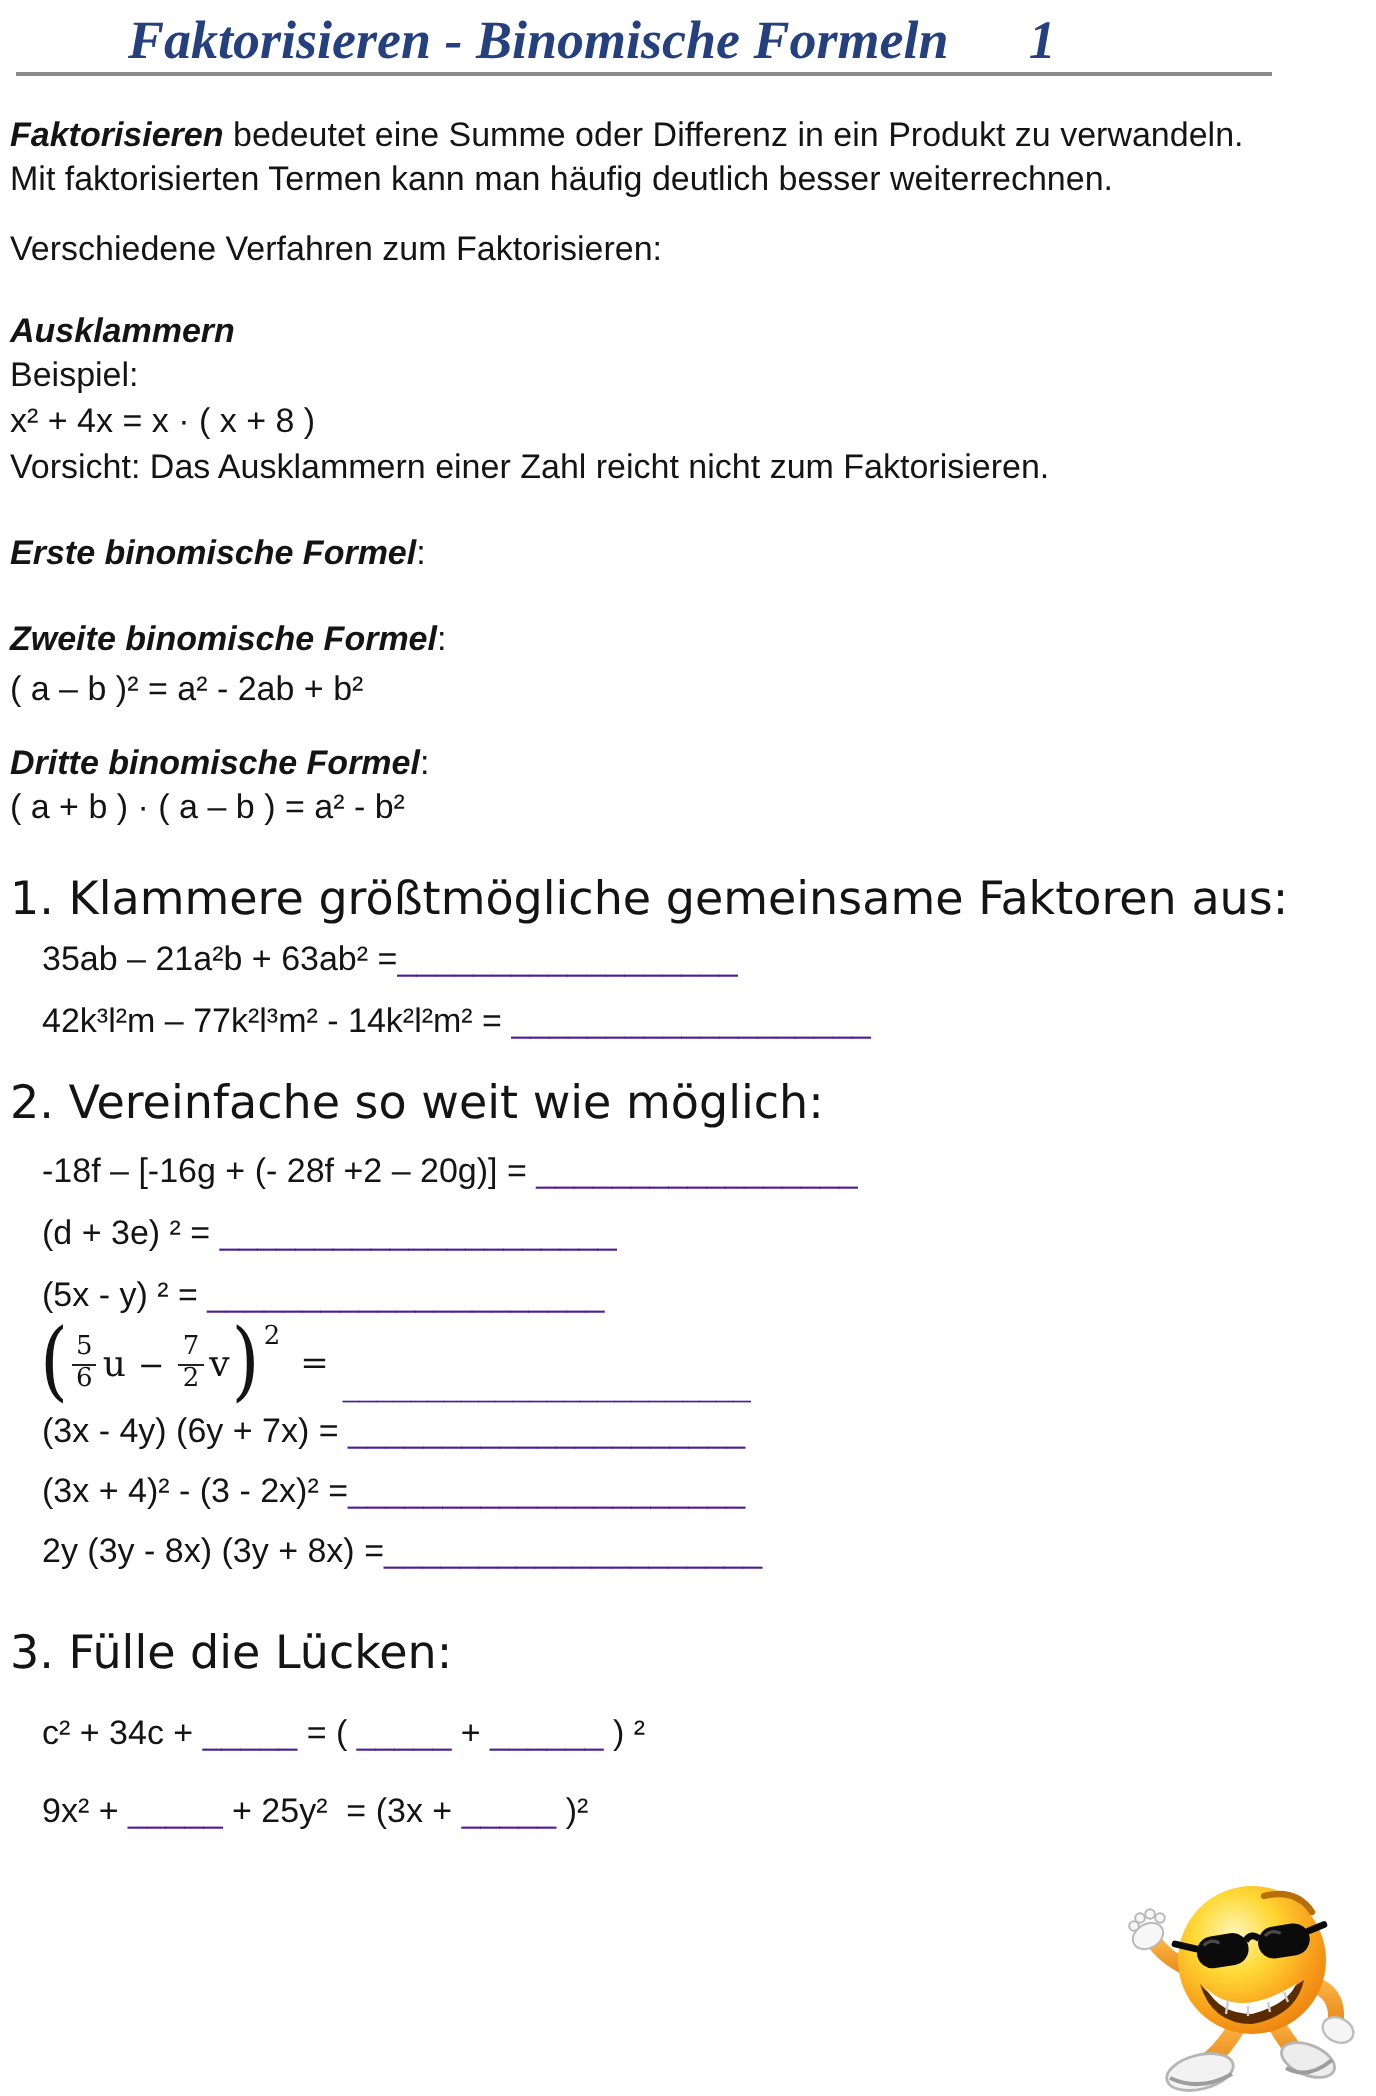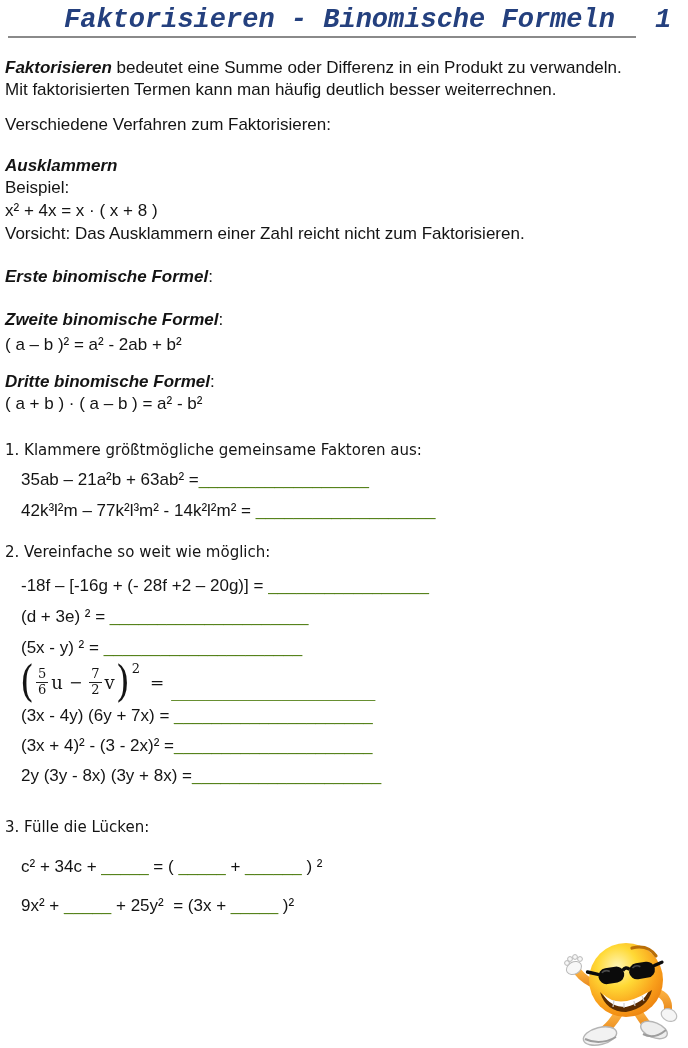--- a/index.html
+++ b/index.html
@@ -9,35 +9,35 @@
     background:#ffffff;
     overflow:hidden;
     font-family:"Liberation Sans",sans-serif;
     font-size:17px;
     color:#141414;
   }
   [data-bind]{white-space:pre-wrap;}
   .title-row{
     display:flex;align-items:baseline;
     padding:6px 0 0 64px;
-    font-family:Liberation Mono, monospace;
+    font-family:Liberation Serif, serif;
     font-style:italic;font-weight:bold;
     color:#24407e;
     font-size:27px;line-height:28px;
   }
   .page-num{margin-left:40px;}
   .rule{border:none;border-top:2px solid #8a8a8a;margin:2px 52px 0 8px;}
   .p{margin:0 0 0 5px;line-height:22px;}
   .b{font-weight:bold;font-style:italic;}
   .comic{
     font-family:"DejaVu Sans",sans-serif;
-    font-size:15px;line-height:25px;margin-left:5px;
+    font-size:23px;line-height:25px;margin-left:5px;
   }
   .ex-line{margin-left:21px;line-height:22px;}
-  .blank{color:#4d7c0f;}
+  .blank{color:#4c1d95;}
   
   .frac-line{
     display:flex;align-items:center;
     height:46px;margin-left:20px;
     font-family:"DejaVu Serif",serif;
   }
   .bigparen{
     font-size:36px;font-weight:400;line-height:1;
     display:inline-block;transform:scaleY(1.2);
   }

